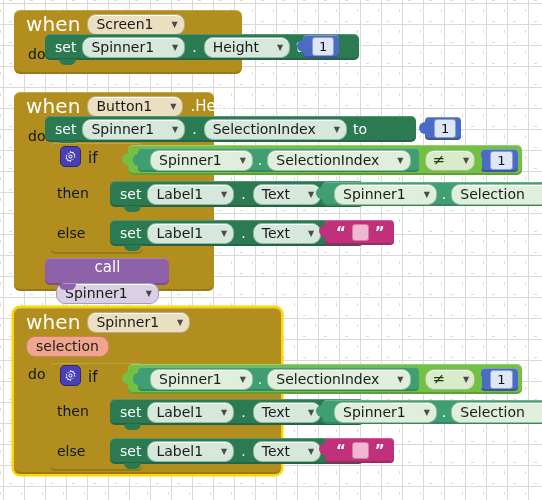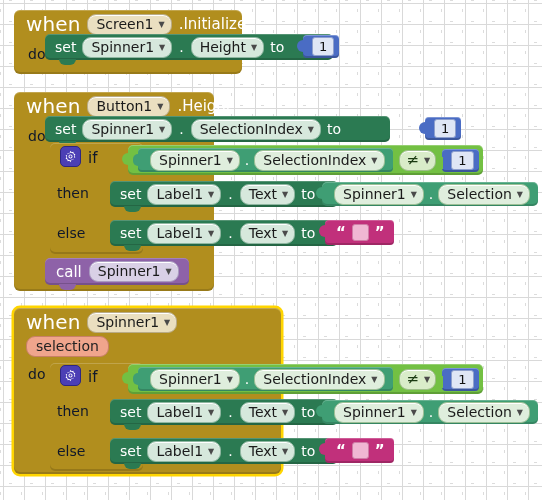--- a/index.html
+++ b/index.html
@@ -35,21 +35,21 @@
     background:#b18e1e;border-radius:6px;
     box-shadow:inset 0 1px 0 rgba(255,255,255,.22), inset 0 -2px 0 rgba(0,0,0,.14);
   }
   .event.selected{
     box-shadow:0 0 0 2.5px #ffd500, inset 0 1px 0 rgba(255,255,255,.22), inset 0 -2px 0 rgba(0,0,0,.14);
   }
   .ev-head{display:flex;align-items:center;height:28px;padding:0 10px 0 12px;gap:7px;}
   .kw{color:#ffffff;font-size:20px;letter-spacing:.1px;}
   .suffix{color:#ffffff;font-size:15px;}
   .dd{
-    display:inline-flex;align-items:center;gap:5px;
+    display:inline-flex;align-items:center;gap:18px;
     background:#eadfc0;border:1px solid #b9ab86;border-radius:9px;
     padding:1px 6px 1px 8px;color:#1a1a1a;font-size:14px;line-height:17px;
     box-shadow:inset 0 1px 0 #fff;
   }
   .dd .car{font-size:8px;color:#4a4a4a;}
   .dd.light{background:#d6e8dc;border-color:#8fb7a1;}
   .dd.pale{background:#dfeedd;border-color:#9dc096;}
   .dd.lav{background:#d9d0e6;border-color:#a99ac0;}
   .dd.op{background:#d9ecc9;border-color:#9dbe88;padding:1px 5px 1px 7px;}
   .param{
@@ -153,21 +153,20 @@
 
 <div class="canvas">
 
   <div class="blk event" style="left:14px;top:10px;width:228px;height:64px;">
     <div class="ev-head">
       <span class="kw">when</span>
       <span class="dd">
         <span>Screen1</span>
         <span class="car">▼</span>
       </span>
-      <span class="suffix">.Initialize</span>
     </div>
     <span class="rowlabel" style="left:14px;top:36px;">do</span>
   </div>
 
   <div class="stmt" style="left:45px;top:34px;">
     <span>set</span>
     <span class="dd light">
       <span>Spinner1</span>
       <span class="car">▼</span>
     </span>
@@ -295,21 +294,21 @@
     <span style="display:inline-block;width:8px;"></span>
     <div class="notch"></div>
   </div>
   <div class="txt" style="left:325px;top:220px;">
     <div class="plug"></div>
     <span class="quote">“</span>
     <span class="field"></span>
     <span class="quote">”</span>
   </div>
 
-  <div class="call" style="left:45px;top:258px;">
+  <div class="call" style="left:45px;top:258px;flex-direction:column;">
     <span>call</span>
     <span class="dd lav">
       <span>Spinner1</span>
       <span class="car">▼</span>
     </span>
     <div class="notch purple"></div>
   </div>
 
   <div class="blk event selected" style="left:14px;top:308px;width:267px;height:166px;">
     <div class="ev-head">

